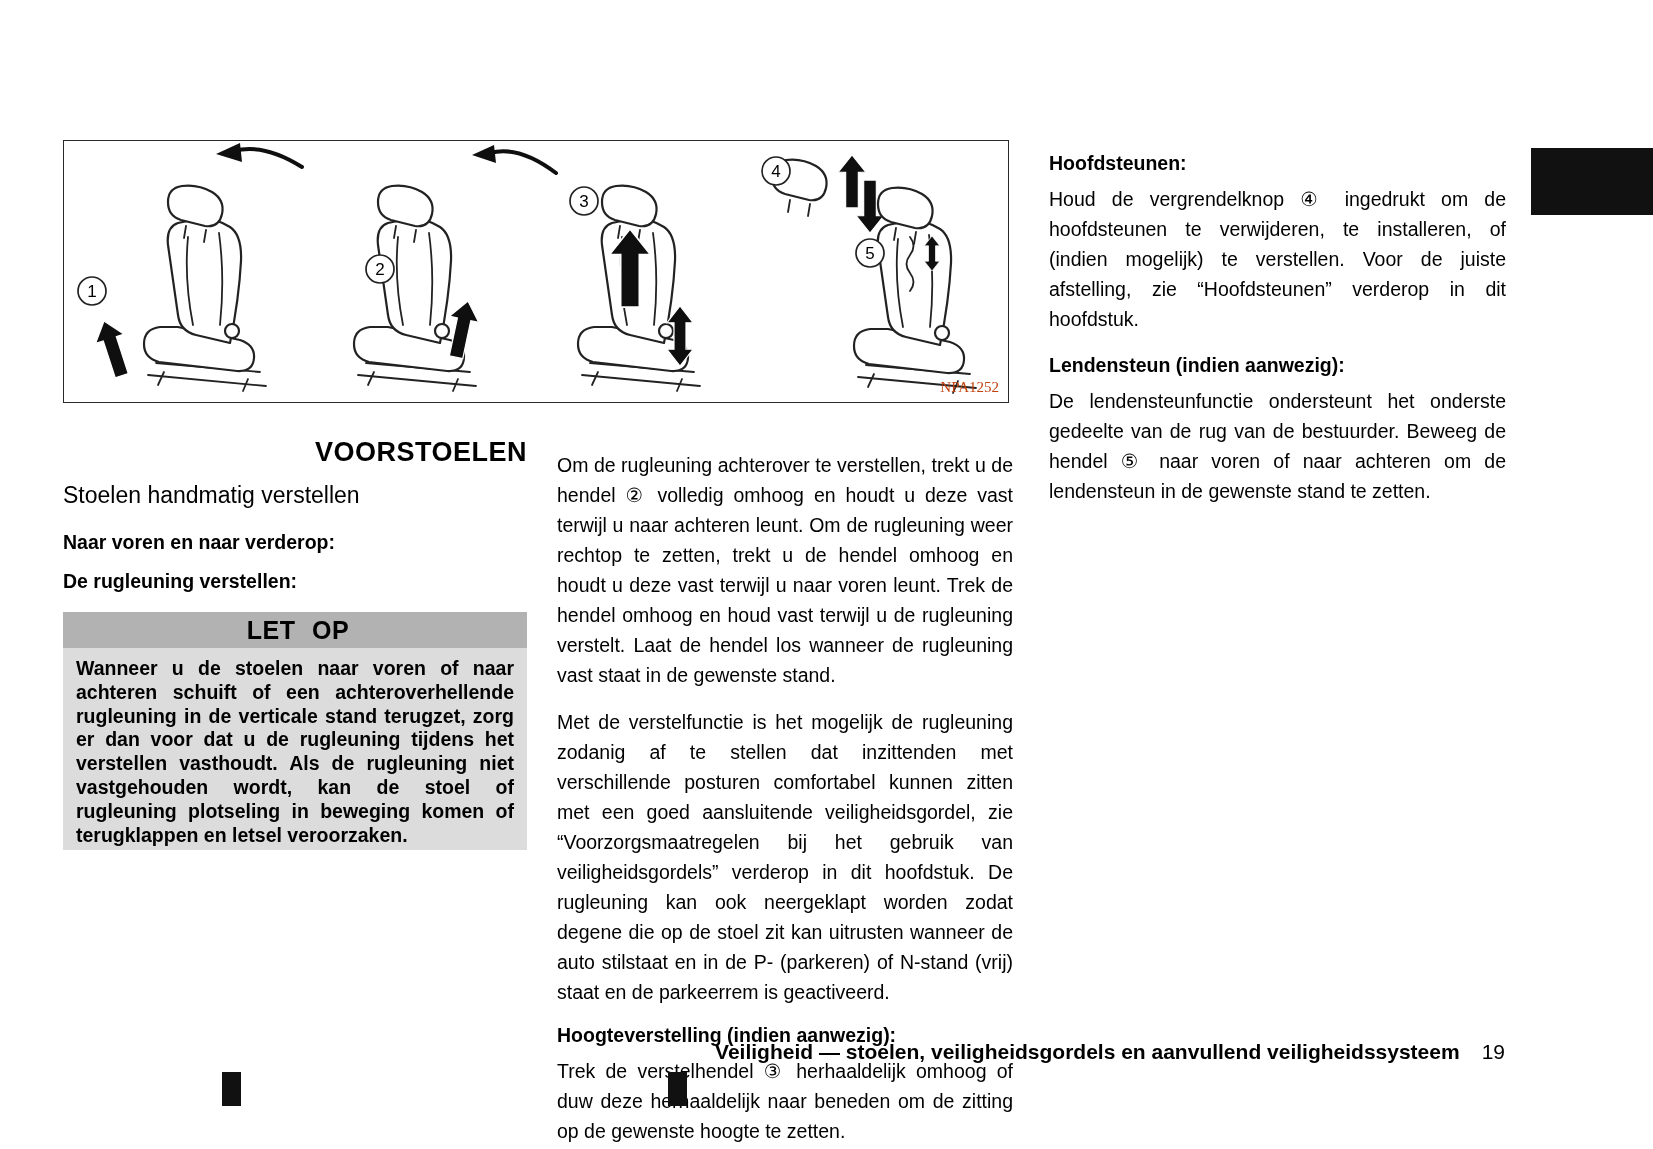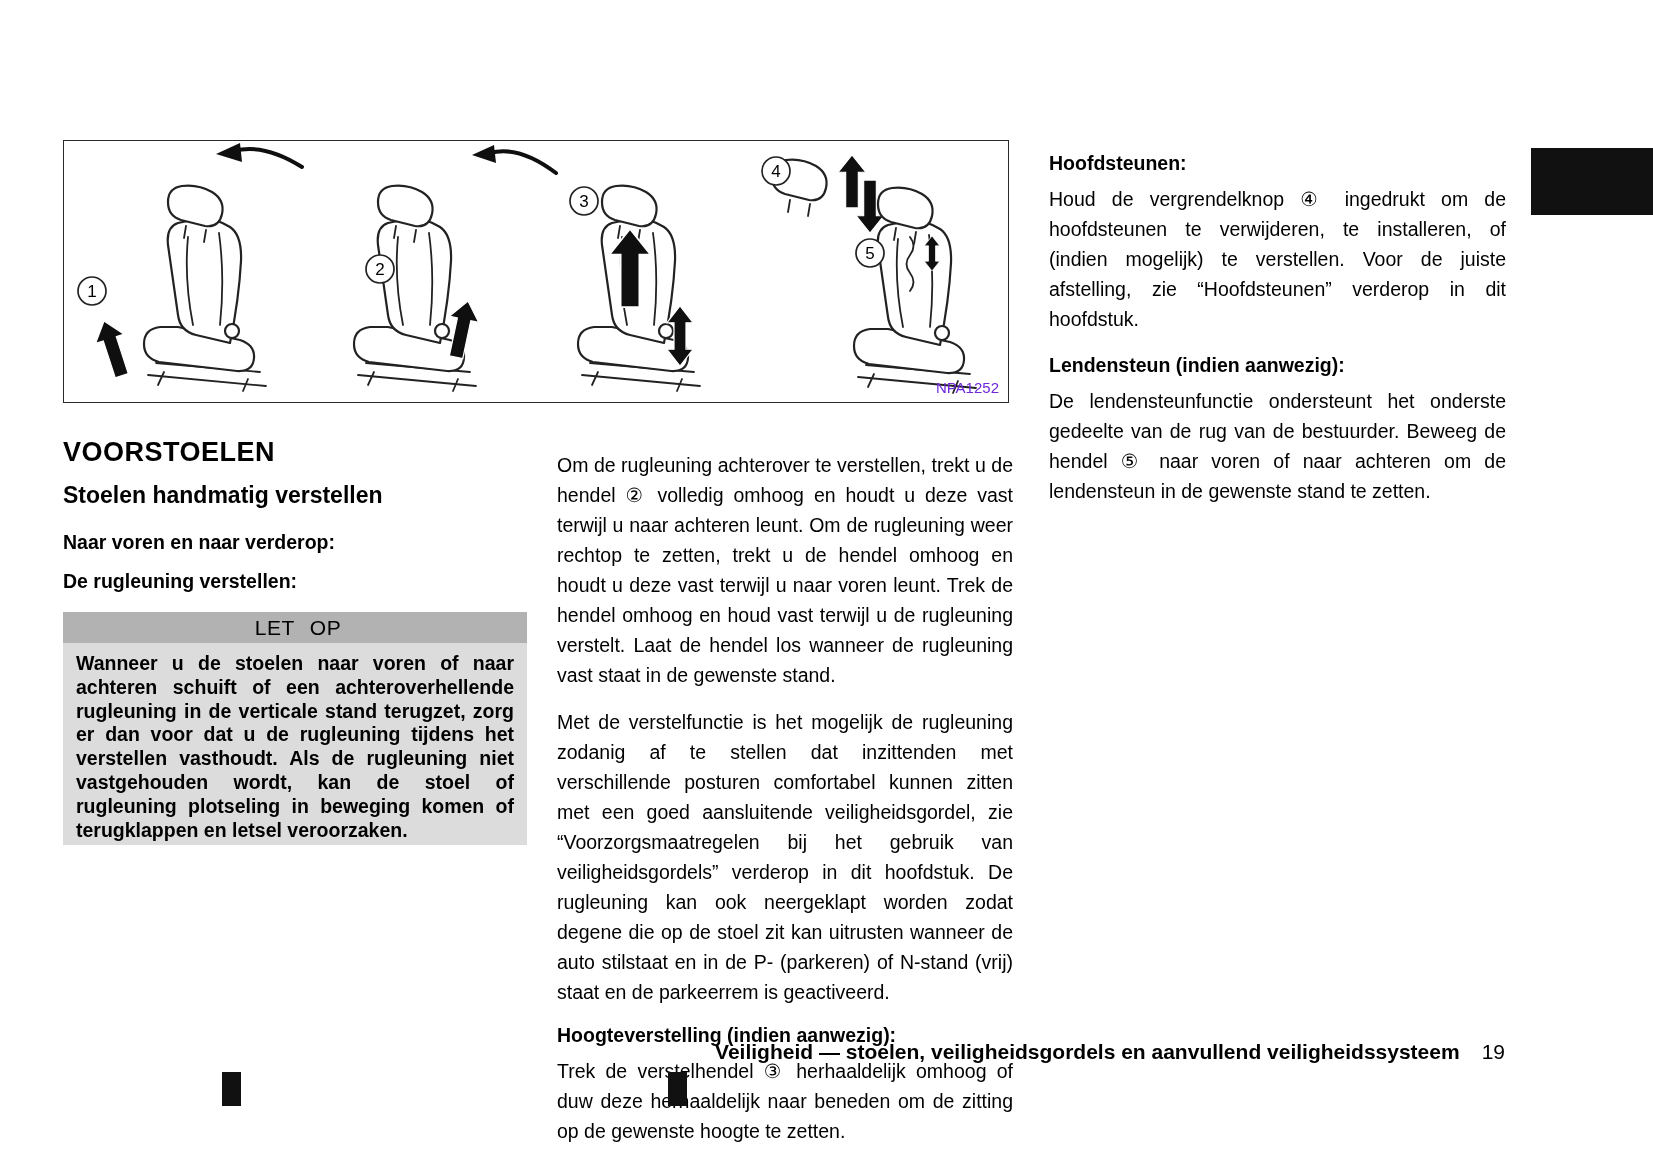--- a/index.html
+++ b/index.html
@@ -8,55 +8,55 @@
     background:#ffffff; color:#000;
     font-family:"Liberation Sans", sans-serif;
   }
 
   
   .figure-box {
     position:absolute; left:63px; top:140px; width:946px; height:263px;
     border:1px solid #2a2a2a; background:#fff; box-sizing:border-box;
   }
   .figure-code {
-    position:absolute; right:9px; bottom:6px; font-size:15px; color:#6d28d9;
+    position:absolute; right:9px; bottom:6px; font-size:15px; color:#c2410c;font-family:Liberation Serif, serif;
   }
   .shape { fill:#ffffff; stroke:#222; stroke-width:2.2; stroke-linejoin:round; }
   .ln    { fill:none; stroke:#222; stroke-width:1.8; stroke-linecap:round; }
   .arr   { fill:#0f0f0f; stroke:#ffffff; stroke-width:1; }
   .curve { fill:none; stroke:#0f0f0f; stroke-width:4; stroke-linecap:round; }
   .chead { fill:#0f0f0f; }
   .co    { fill:#fff; stroke:#222; stroke-width:1.7; }
   .cot   { font-size:17px; font-family:"Liberation Sans",sans-serif; fill:#000; }
 
   
   .col { position:absolute; text-align:justify; hyphens:auto; }
   .col-left  { left:63px;   top:437px; width:464px; }
   .col-mid   { left:557px;  top:450px; width:456px; }
   .col-right { left:1049px; top:136px; width:457px; }
 
   .page-title {
-    margin:0 0 14px 0; font-size:27px; font-weight:bold; letter-spacing:0.5px; text-align:left;
+    margin:0 0 14px 0; font-size:27px; font-weight:bold; letter-spacing:0.5px; text-align:right;
   }
   .subtitle {
-    margin:0 0 22px 0; font-size:23px; font-weight:bold; text-align:left;
+    margin:0 0 22px 0; font-size:23px; font-weight:normal; text-align:left;
   }
   .lbl {
     margin:16px 0 9px 0; font-size:19.5px; font-weight:bold; text-align:left;
   }
   .lbl-gap { margin-top:20px; }
   .body {
     margin:0 0 17px 0; font-size:19.5px; line-height:30px;
   }
 
   
   .caution { margin-top:19px; }
   .caution-title {
     background:var(--caution-header-bg, #b2b2b2);
-    font-size:21px; font-weight:normal; text-align:center;
+    font-size:25px; font-weight:bold; text-align:center;
     padding:4px 0 3px 6px; word-spacing:9px; letter-spacing:0.5px;
   }
   .caution-body {
     background:var(--caution-body-bg, #dcdcdc);
     font-size:19.5px; font-weight:bold; line-height:23.8px;
     text-align:justify; hyphens:auto; padding:9px 13px 3px 13px;
   }
 
   
   .footer {

